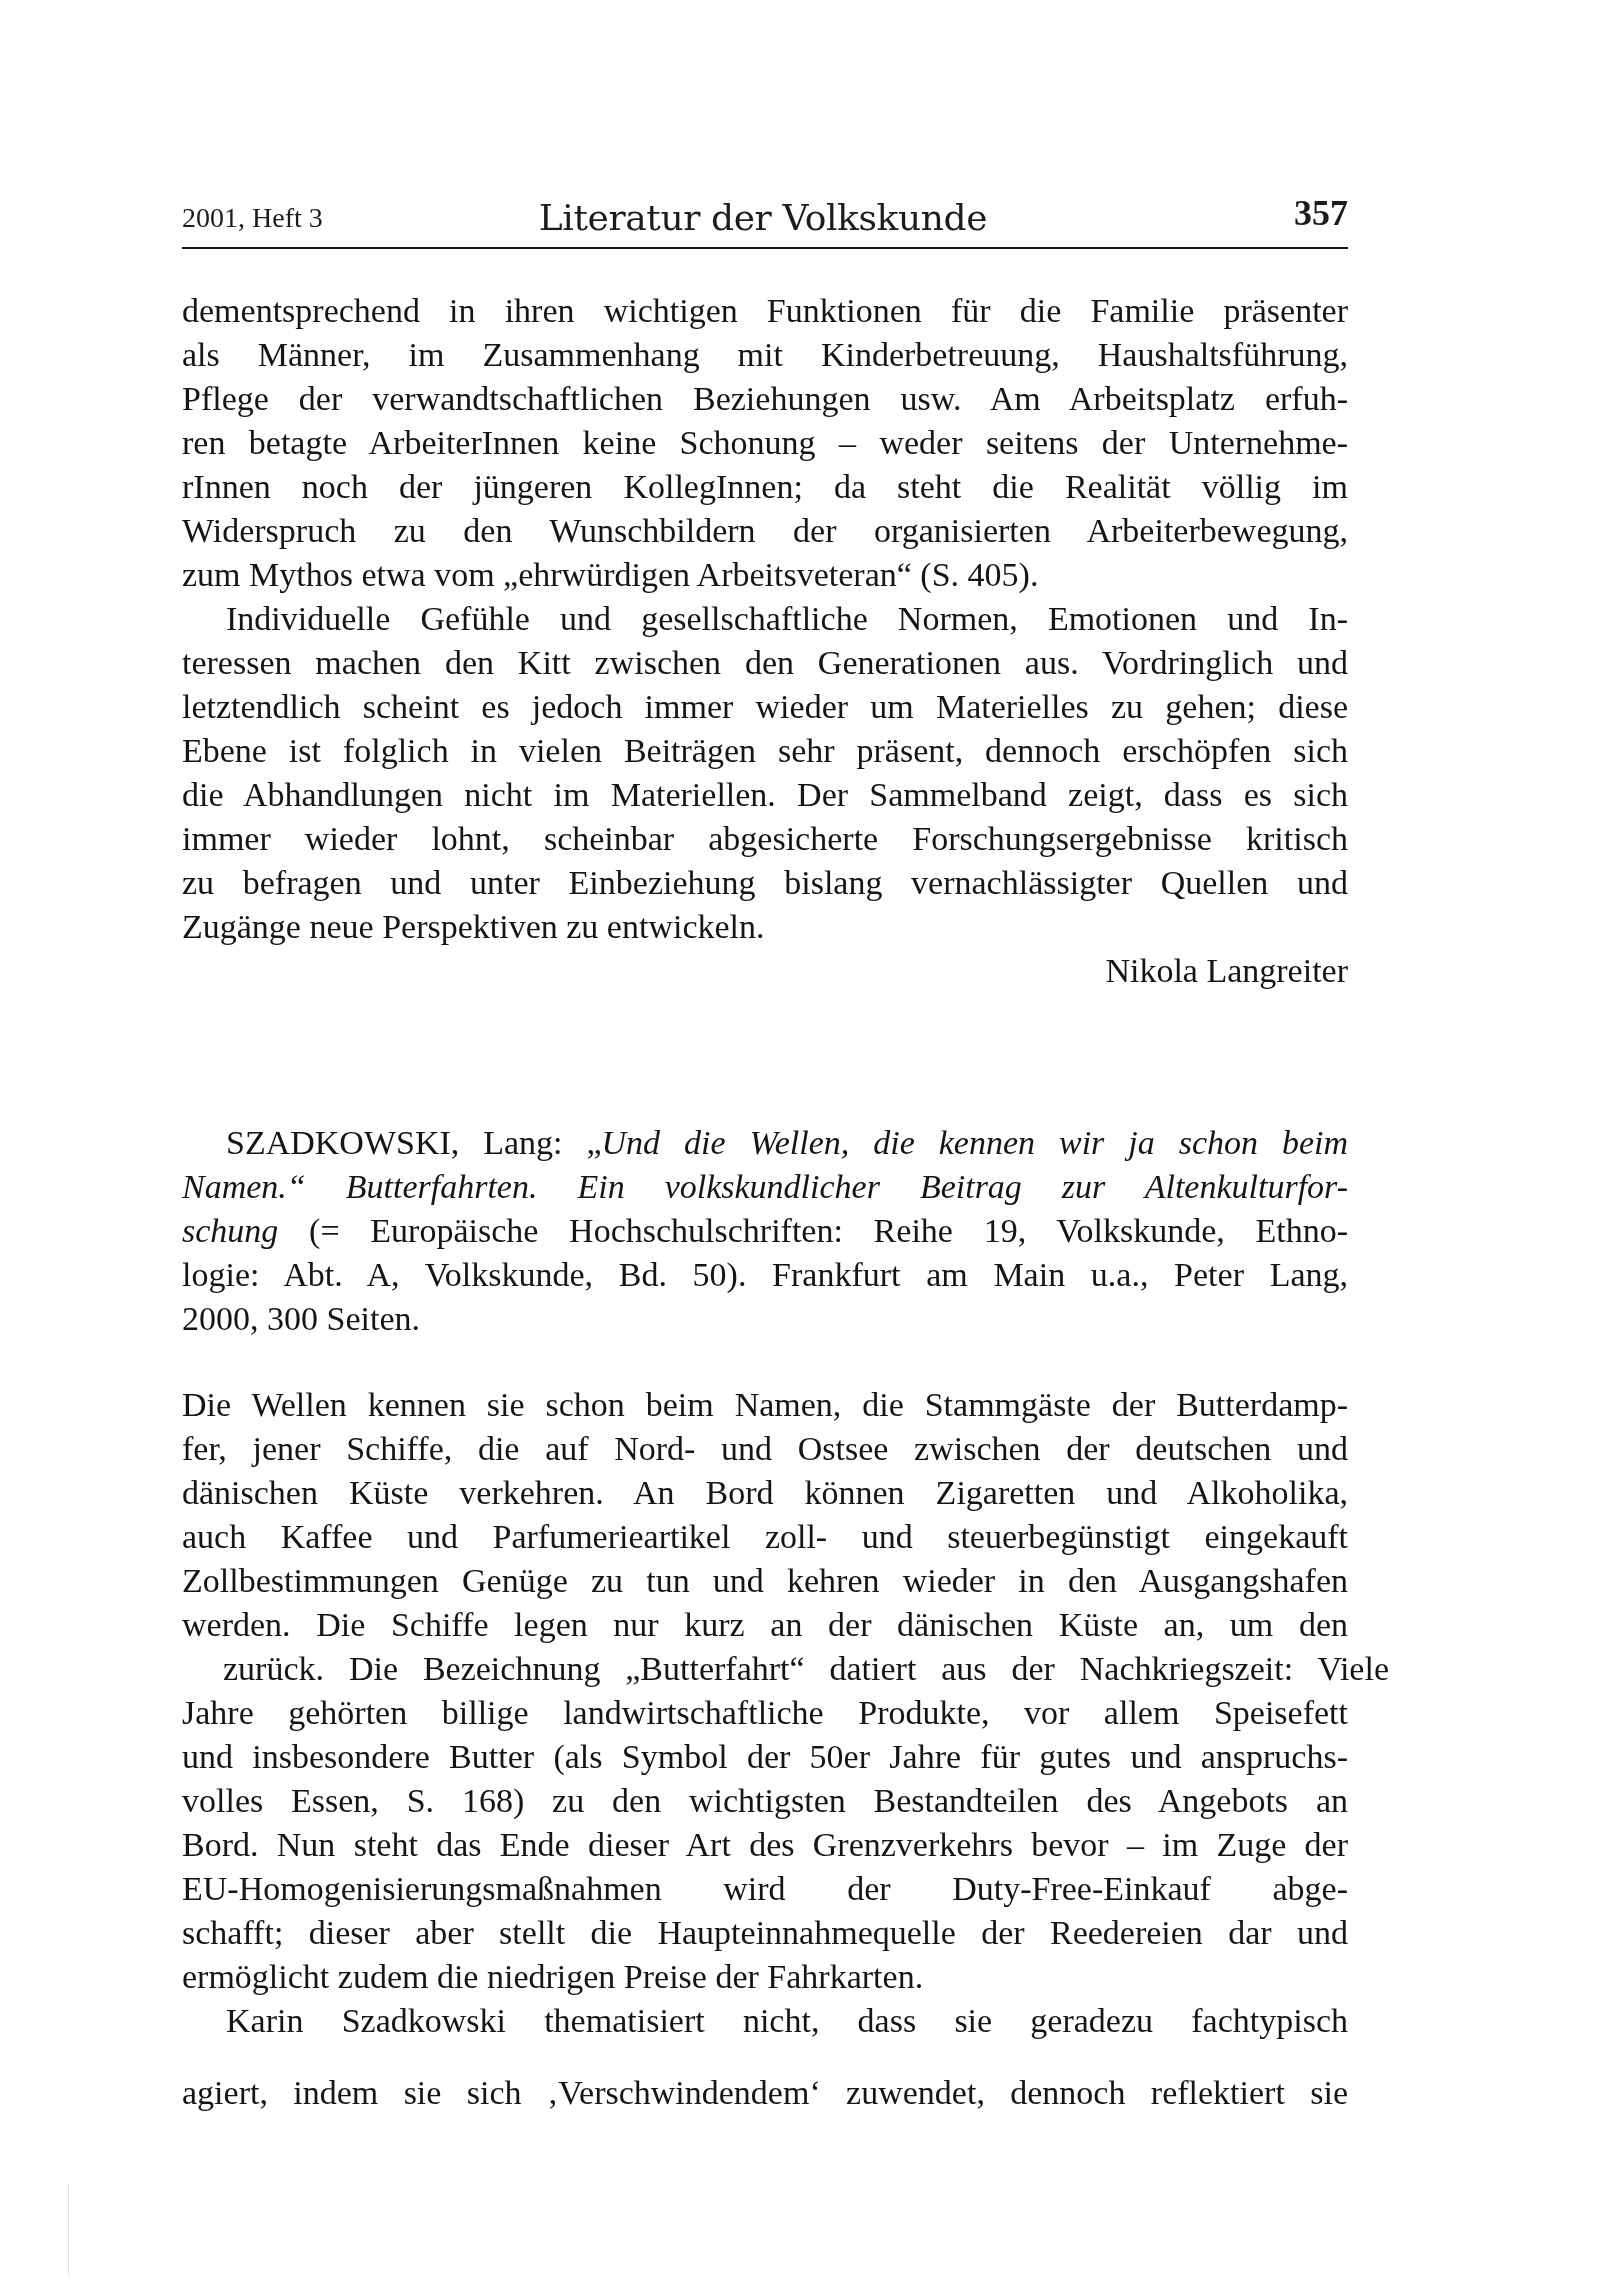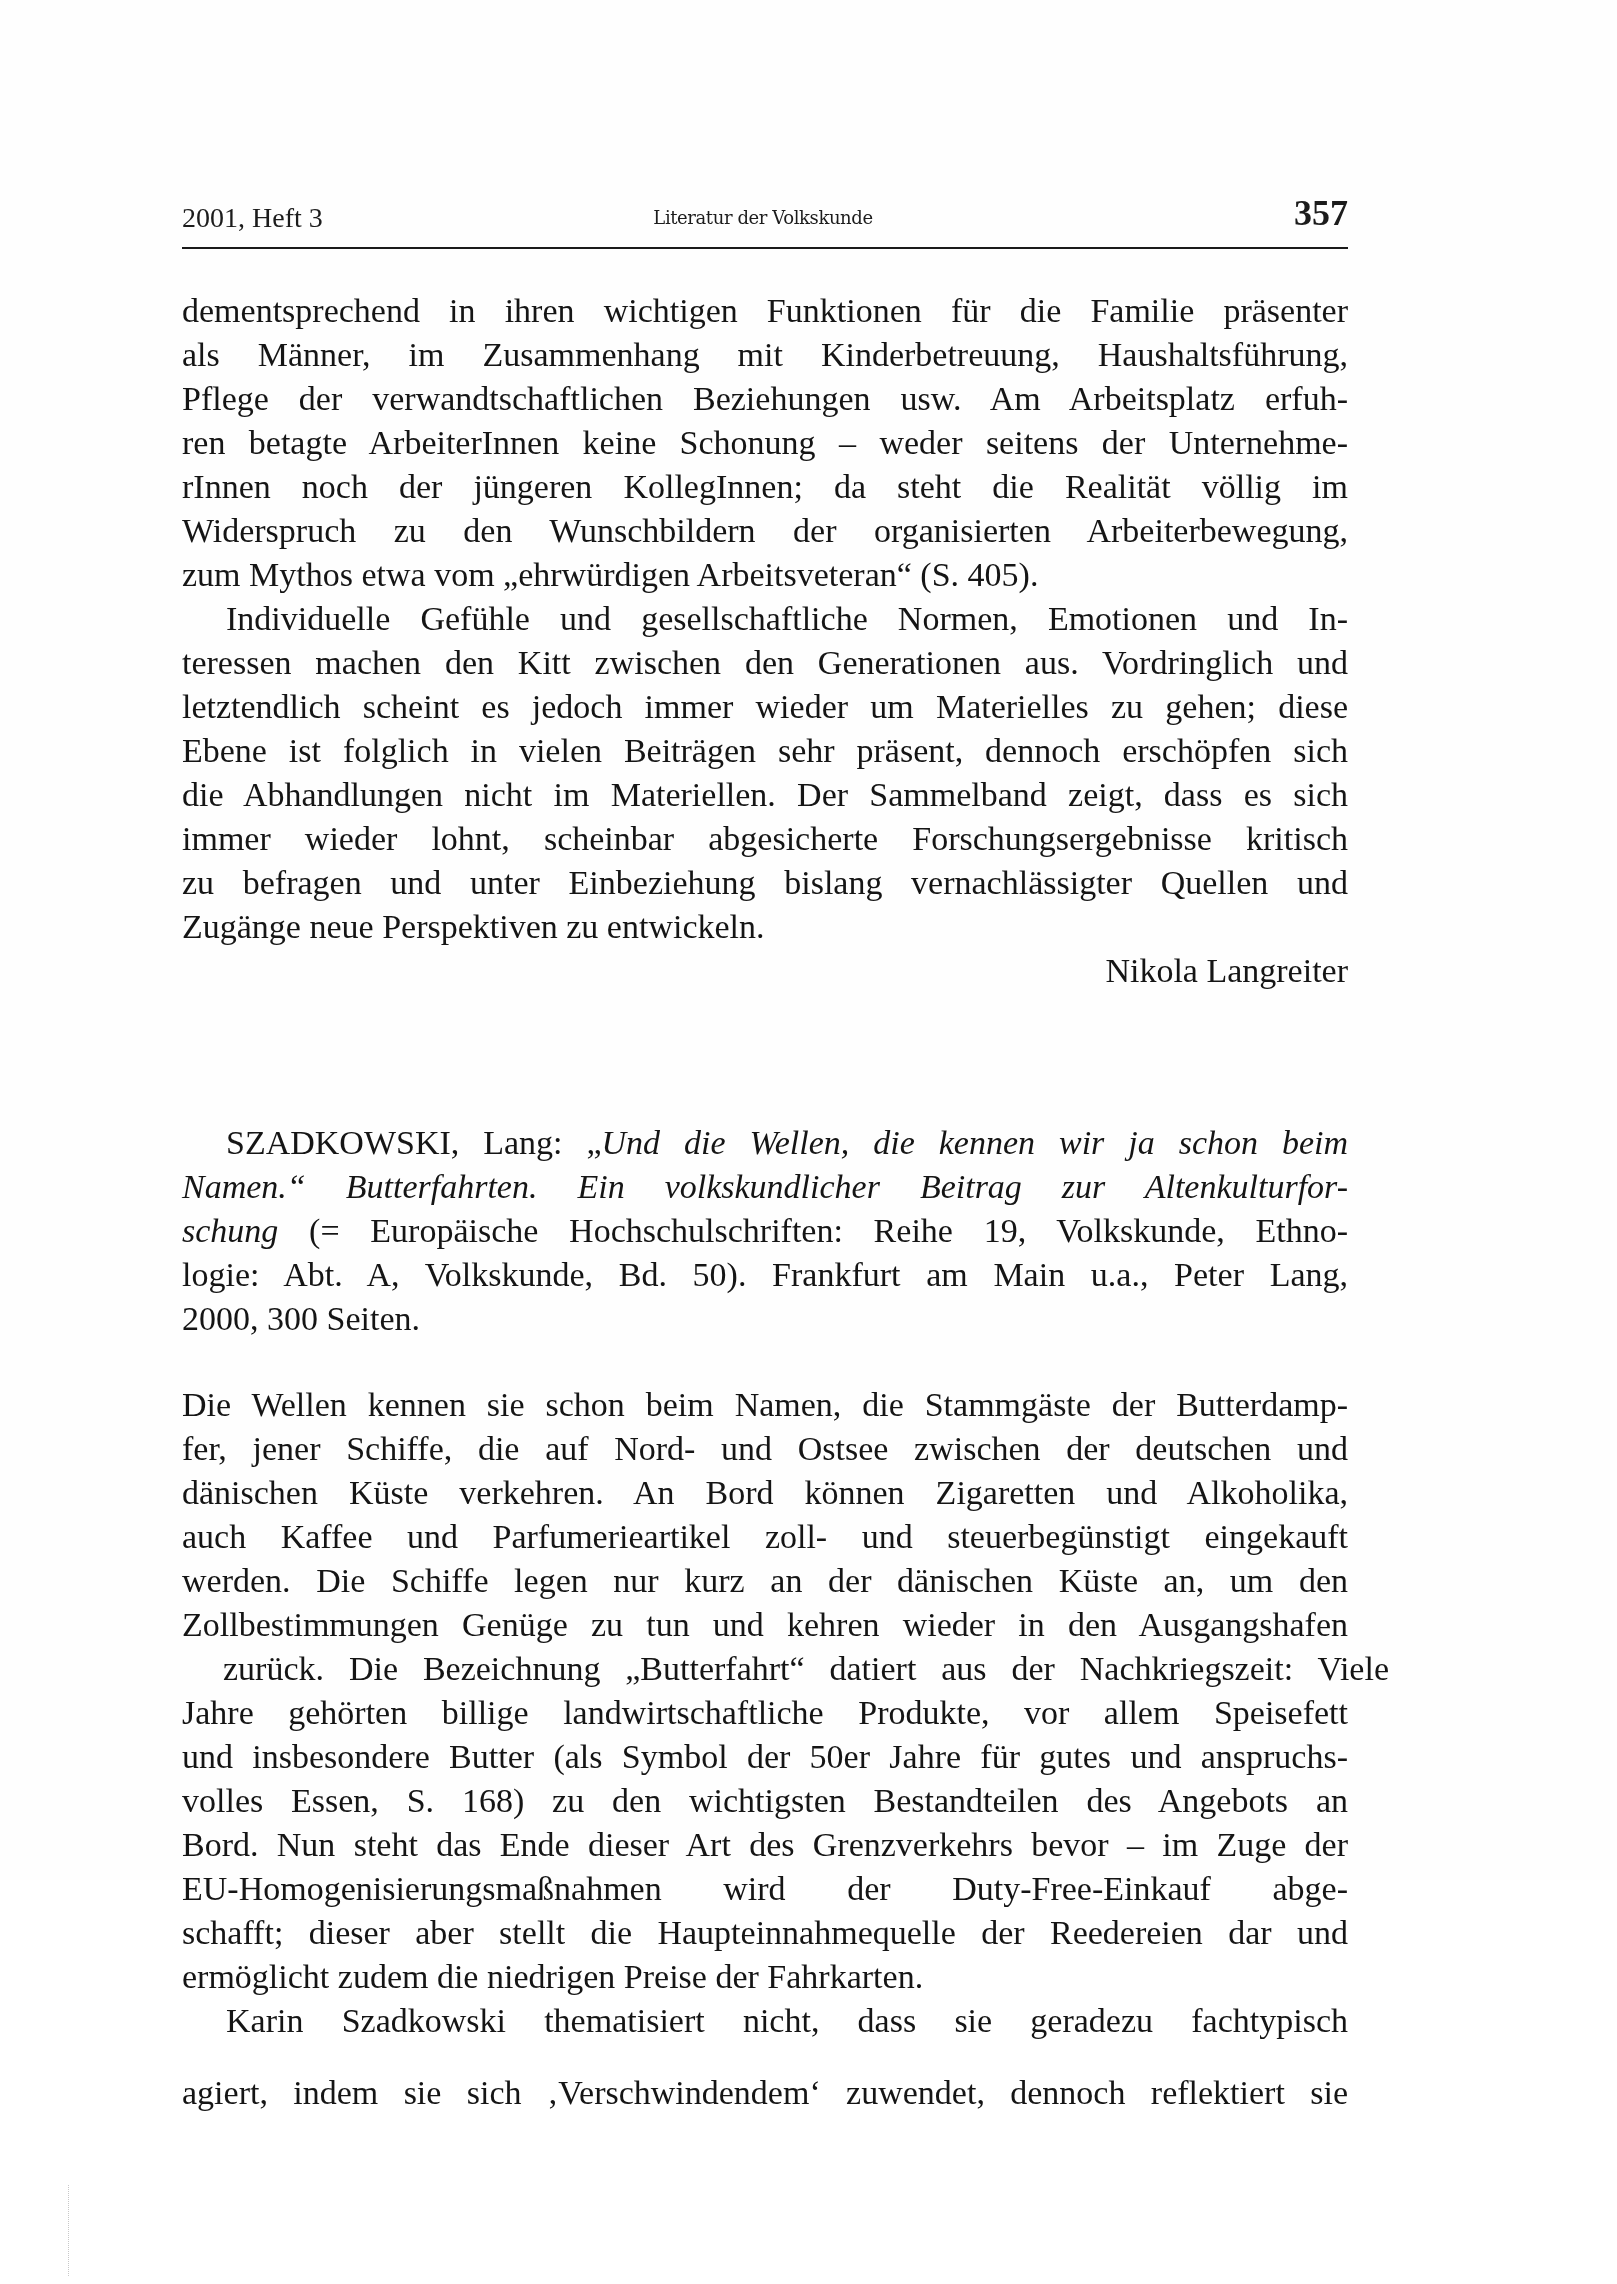--- a/index.html
+++ b/index.html
@@ -1,20 +1,20 @@
 <!DOCTYPE html>
 <html style="font-size:13px"><head>
 <meta charset="utf-8">
 <style>
   html, body { margin: 0; padding: 0; background: #ffffff; }
   body { width: 1617px; height: 2284px; position: relative; overflow: hidden; }
   .page { position: absolute; left: 0; top: 0; width: 1617px; height: 1880px; background: #fefefe; }
   .running-head { position: absolute; left: 182px; top: 195px; width: 1166px; height: 39px; color: #1c1c1c; font-family: "Liberation Serif", serif; }
   .rh-left { position: absolute; left: 0; top: 4.9px; font-size: 28px; line-height: 36px; }
-  .rh-center { position: absolute; left: 0; right: 4px; top: 4.9px; text-align: center; font-size: 18px; line-height: 36px; font-family: "DejaVu Serif", serif; letter-spacing: -0.4px; }
+  .rh-center { position: absolute; left: 0; right: 4px; top: 4.9px; text-align: center; font-size: 36px; line-height: 36px; font-family: "DejaVu Serif", serif; letter-spacing: -0.4px; }
   .rh-right { position: absolute; right: 0; top: 0; font-size: 36px; line-height: 36px; font-weight: bold; }
   .rule { position: absolute; left: 182px; top: 247px; width: 1166px; height: 2.4px; background: #1a1a1a; }
   .block { position: absolute; left: 182px; width: 1166px; font-family: "Liberation Serif", serif; font-size: 34px; line-height: 44px; color: #151515; }
   .line { display: block; width: 1166px; height: 44px; white-space: nowrap; text-align: left; overflow: visible; }
   .line.justify { text-align: justify; text-align-last: justify; }
   .line.indent { text-indent: 44px; }
   .line.right { text-align: right; }
   .line i { font-style: italic; }
   .scan-artifact { position: absolute; left: 68px; top: 2185px; width: 0; height: 91px; border-left: 1.6px dotted #c8c8c8; }
 </style>
@@ -56,22 +56,22 @@
       <div class="line justify" style="white-space: normal;"><i>schung</i><span> (= Europäische Hochschulschriften: Reihe 19, Volkskunde, Ethno-</span></div>
       <div class="line justify" style="white-space: normal;"><span>logie: Abt. A, Volkskunde, Bd. 50). Frankfurt am Main u.a., Peter Lang,</span></div>
       <div class="line"><span>2000, 300 Seiten.</span></div>
     </div>
 
   <div class="block" style="top:1383px;">
       <div class="line justify" style="white-space: normal;"><span>Die Wellen kennen sie schon beim Namen, die Stammgäste der Butterdamp-</span></div>
       <div class="line justify" style="white-space: normal;"><span>fer, jener Schiffe, die auf Nord- und Ostsee zwischen der deutschen und</span></div>
       <div class="line justify" style="white-space: normal;"><span>dänischen Küste verkehren. An Bord können Zigaretten und Alkoholika,</span></div>
       <div class="line justify" style="white-space: normal;"><span>auch Kaffee und Parfumerieartikel zoll- und steuerbegünstigt eingekauft</span></div>
+      <div class="line justify" style="white-space: normal;"><span>Zollbestimmungen Genüge zu tun und kehren wieder in den Ausgangshafen</span></div>
       <div class="line justify" style="white-space: normal;"><span>werden. Die Schiffe legen nur kurz an der dänischen Küste an, um den</span></div>
-      <div class="line justify" style="white-space: normal;"><span>Zollbestimmungen Genüge zu tun und kehren wieder in den Ausgangshafen</span></div>
       <div class="line justify" style="white-space: normal; margin-left: 41px;"><span>zurück. Die Bezeichnung „Butterfahrt“ datiert aus der Nachkriegszeit: Viele</span></div>
       <div class="line justify" style="white-space: normal;"><span>Jahre gehörten billige landwirtschaftliche Produkte, vor allem Speisefett</span></div>
       <div class="line justify" style="white-space: normal;"><span>und insbesondere Butter (als Symbol der 50er Jahre für gutes und anspruchs-</span></div>
       <div class="line justify" style="white-space: normal;"><span>volles Essen, S. 168) zu den wichtigsten Bestandteilen des Angebots an</span></div>
       <div class="line justify" style="white-space: normal;"><span>Bord. Nun steht das Ende dieser Art des Grenzverkehrs bevor – im Zuge der</span></div>
       <div class="line justify" style="white-space: normal;"><span>EU-Homogenisierungsmaßnahmen wird der Duty-Free-Einkauf abge-</span></div>
       <div class="line justify" style="white-space: normal;"><span>schafft; dieser aber stellt die Haupteinnahmequelle der Reedereien dar und</span></div>
       <div class="line"><span>ermöglicht zudem die niedrigen Preise der Fahrkarten.</span></div>
       <div class="line indent justify" style="white-space: normal;"><span>Karin Szadkowski thematisiert nicht, dass sie geradezu fachtypisch</span></div>
       <div class="line justify" style="white-space: normal; margin-top: 28px;"><span>agiert, indem sie sich ‚Verschwindendem‘ zuwendet, dennoch reflektiert sie</span></div>

